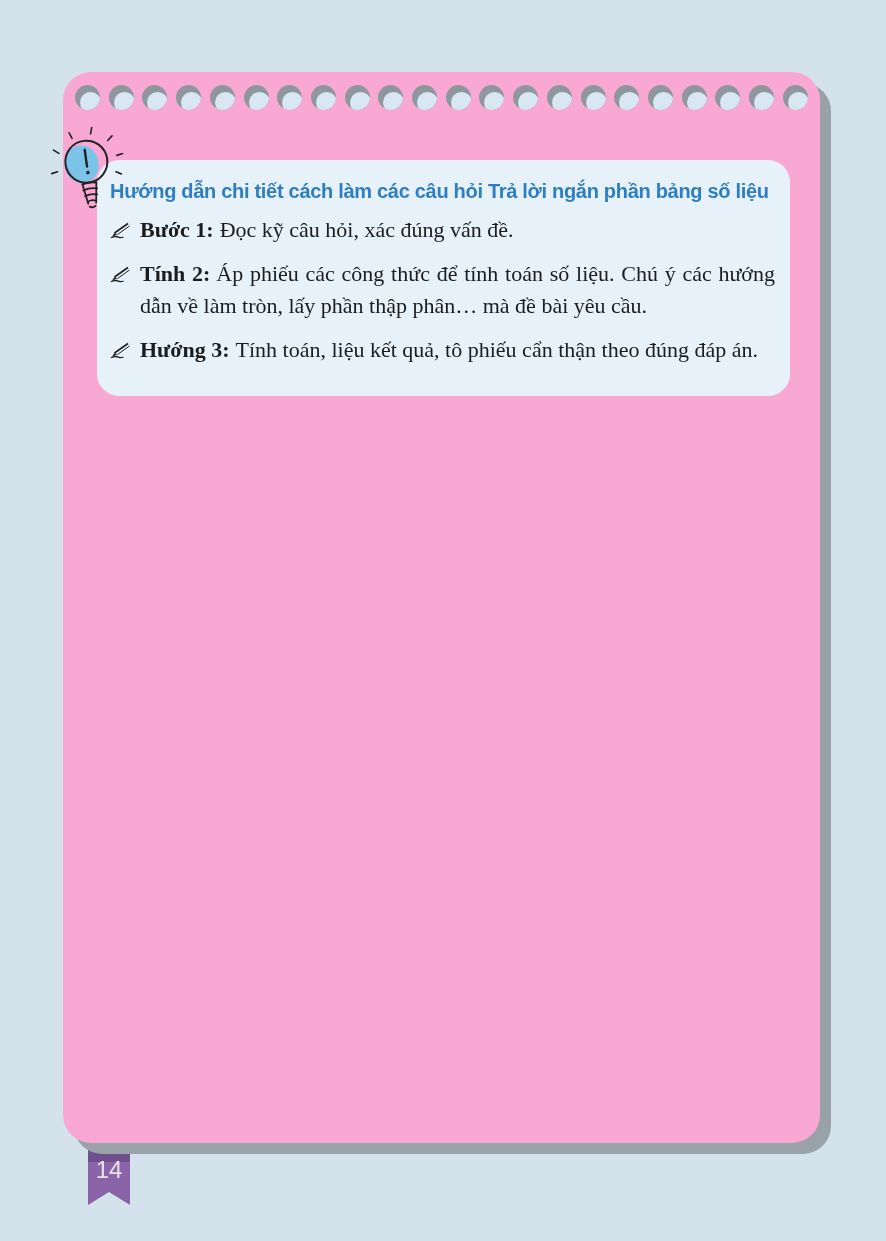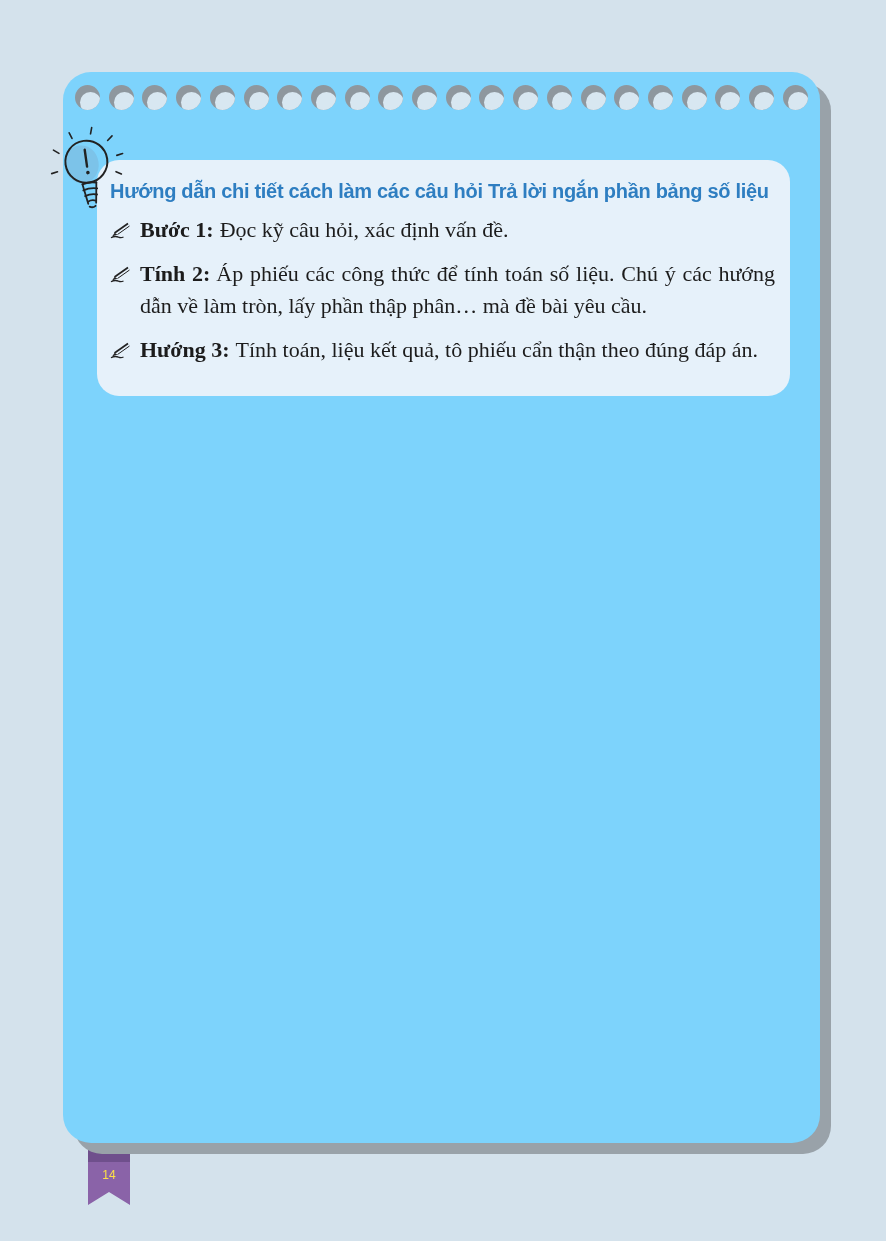--- a/index.html
+++ b/index.html
@@ -7,21 +7,21 @@
     width:886px;height:1241px;
     background:#D4E2EC;
     position:relative;
     font-family:"Liberation Sans", sans-serif;
     overflow:hidden;
   }
   
   .page{
     position:absolute;left:63px;top:72px;
     width:757px;height:1071px;
-    background:#7dd3fc;
+    background:#f9a8d4;
     border-radius:28px;
     box-shadow:11px 11px 0 0 #99A2A9;
     z-index:2;
   }
   
   .holes{
     position:absolute;left:12px;right:12px;top:13px;
     display:flex;justify-content:space-between;
   }
   .hole{
@@ -88,23 +88,23 @@
     text-align:center;
   }
   .ribbon::before{
     content:"";position:absolute;left:0;top:0;
     width:100%;height:22px;
     background:#6F4F8C;
   }
   .ribbon .num{
     position:relative;
     display:inline-block;
-    margin-top:28px;
-    color:#fde047;
-    font-size:12px;
+    margin-top:16px;
+    color:#e5e5e5;
+    font-size:24px;
     font-family:"Liberation Sans", sans-serif;
   }
 </style>
 </head>
 <body>
 
 <div class="ribbon">
   <span class="num">14</span>
 </div>
 
@@ -140,21 +140,21 @@
 
     <div class="step">
       <span class="step-icon">
         <svg class="pen-svg" width="21" height="17" viewBox="0 0 21 17">
           <line x1="4.5" y1="11" x2="18" y2="1.5" stroke="#222" stroke-width="1.7"></line>
           <line x1="7.5" y1="12.5" x2="19.5" y2="4" stroke="#222" stroke-width="1"></line>
           <path d="M4.5 11 L2 14.4 L7.5 12.5 Z" fill="#222"></path>
           <path d="M1 15.8 Q5 13.6 8.5 15.2 Q11 16.2 13.5 15" fill="none" stroke="#222" stroke-width="1.3"></path>
         </svg>
       </span>
-      <p class="step-body" style="margin:0"><b>Bước 1:</b><span>Đọc kỹ câu hỏi, xác định vấn đề.</span></p>
+      <p class="step-body" style="margin:0"><b>Bước 1:</b><span>Đọc kỹ câu hỏi, xác đúng vấn đề.</span></p>
     </div>
 
     <div class="step">
       <span class="step-icon">
         <svg class="pen-svg" width="21" height="17" viewBox="0 0 21 17">
           <line x1="4.5" y1="11" x2="18" y2="1.5" stroke="#222" stroke-width="1.7"></line>
           <line x1="7.5" y1="12.5" x2="19.5" y2="4" stroke="#222" stroke-width="1"></line>
           <path d="M4.5 11 L2 14.4 L7.5 12.5 Z" fill="#222"></path>
           <path d="M1 15.8 Q5 13.6 8.5 15.2 Q11 16.2 13.5 15" fill="none" stroke="#222" stroke-width="1.3"></path>
         </svg>

